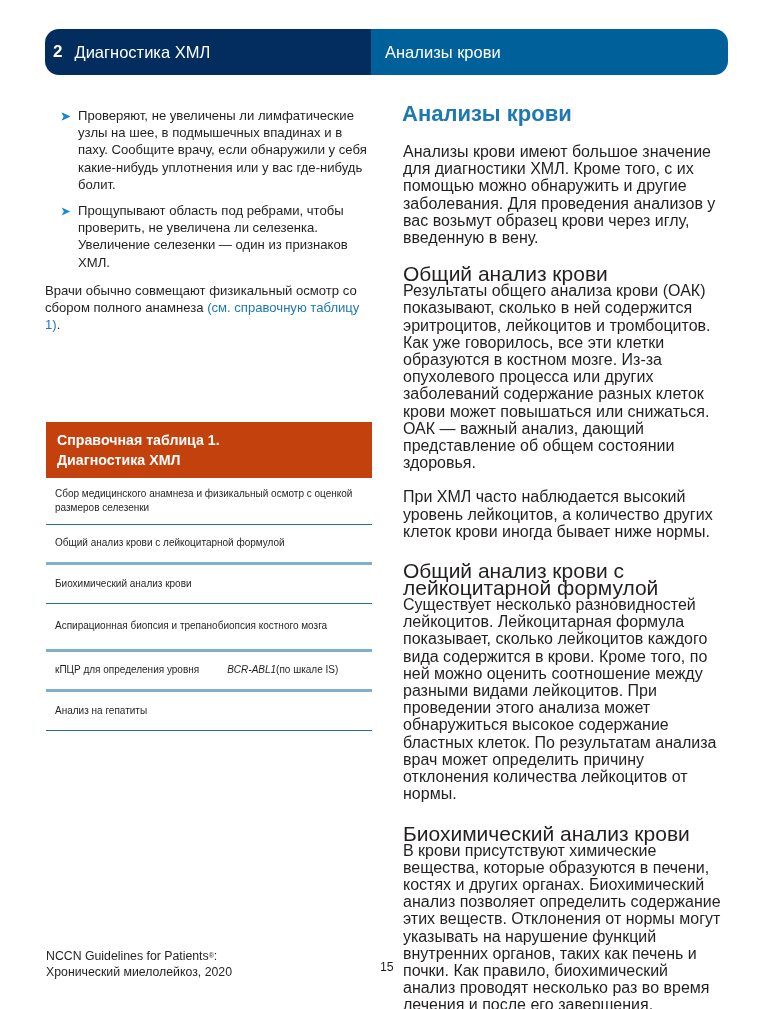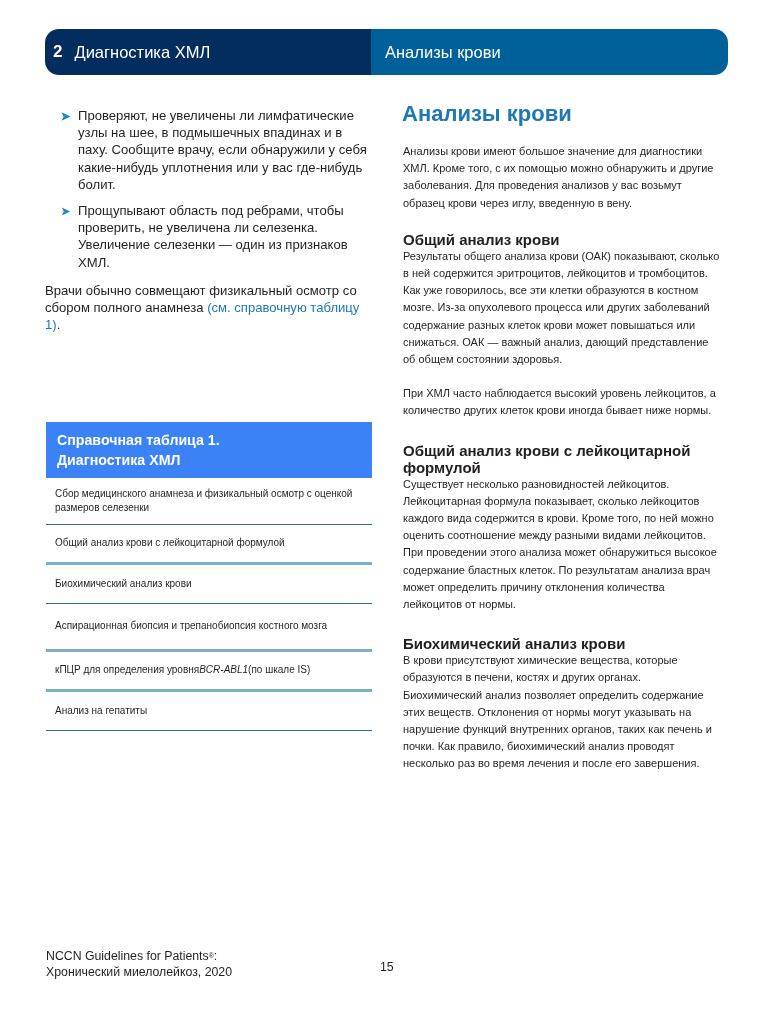--- a/index.html
+++ b/index.html
@@ -85,59 +85,59 @@
       color: #1d78b4;
     }
 
     .ref-table {
       position: absolute;
       left: 46px;
       top: 422px;
       width: 326px;
     }
     .ref-table-head {
-      background: #3b82f6;
+      background: #c2410c;
       color: #ffffff;
       font-weight: bold;
       font-size: 14.2px;
       line-height: 20px;
       padding: 8px 22px 9px 11px;
       height: 39px;
     }
     .ref-row {
       font-size: 10px;
       line-height: 14.5px;
       padding: 0 10px 0 9px;
       display: flex;
       align-items: center;
     }
     .ref-row.dark { border-bottom: 1.5px solid #2b6c97; }
     .ref-row.light { border-bottom: 3px solid #7eafcb; }
-    .ref-row i { font-style: italic; }
+    .ref-row i { font-style: italic; margin-left: 28px; }
 
     .right-col {
       position: absolute;
       left: 403px;
       top: 98px;
       width: 320px;
     }
     .section-title {
       color: #1d78b4;
       font-size: 22px;
       line-height: 28px;
       margin: 2px 0 0 -1px;
     }
     .rp {
-      font-size: 11px;
+      font-size: 16px;
       line-height: 17.2px;
       margin: 0;
     }
     .sub {
-      font-weight: bold;
-      font-size: 15px;
+      font-weight: normal;
+      font-size: 21px;
       line-height: 17px;
       margin: 0;
     }
 
     .footer {
       position: absolute;
       left: 46px;
       top: 949px;
       font-size: 12.3px;
       line-height: 15.5px;

